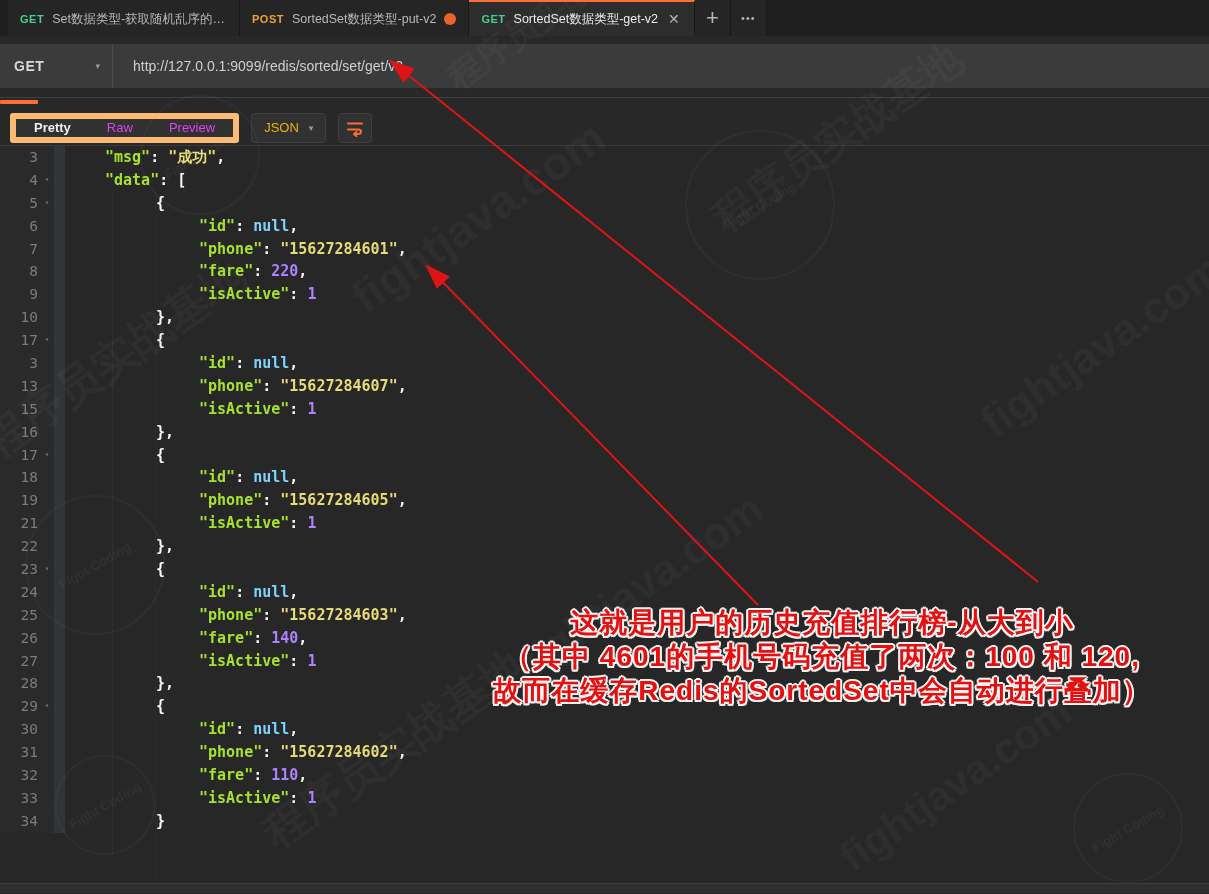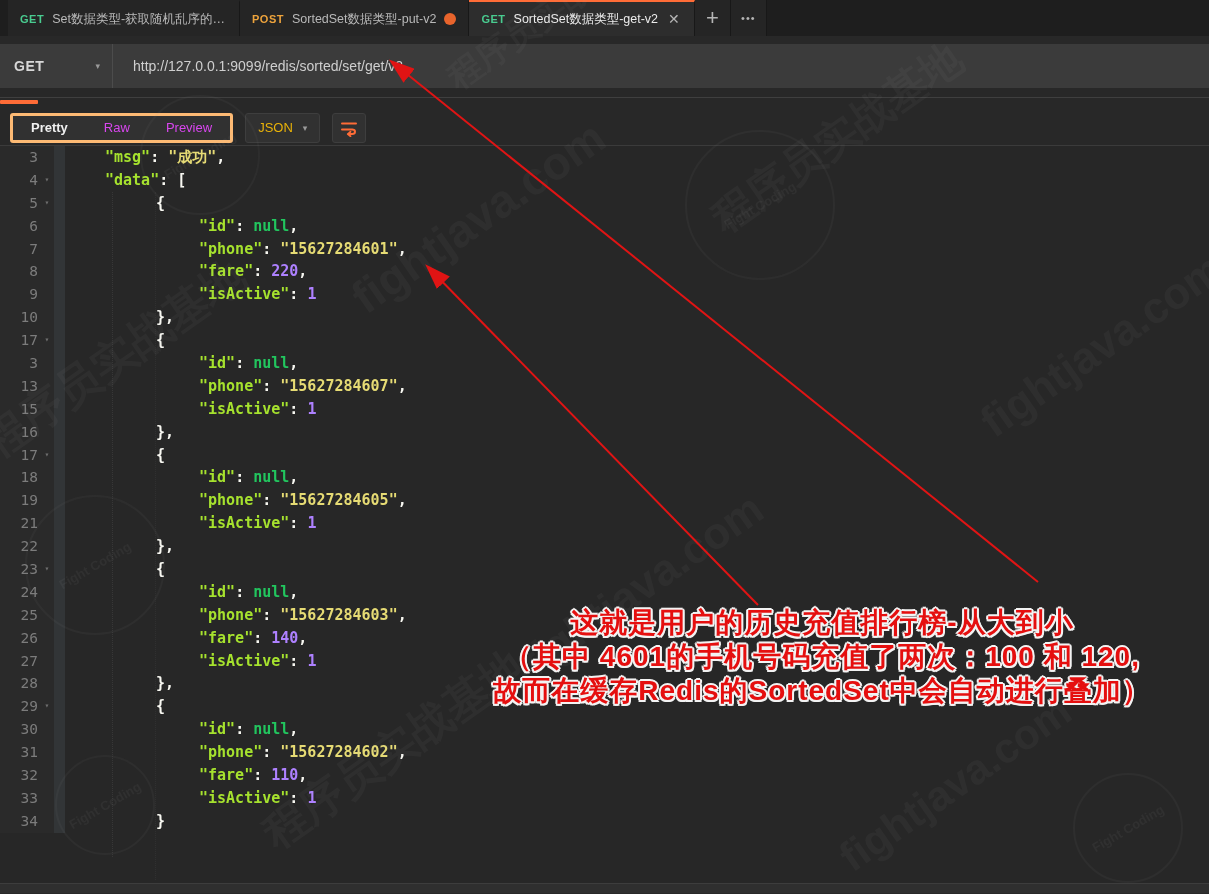--- a/index.html
+++ b/index.html
@@ -27,42 +27,42 @@
   .urlbar .method-select { width:113px; height:100%; display:flex; align-items:center; justify-content:space-between; padding:0 12px 0 14px; border-right:1px solid #4c4c4c; cursor:pointer; }
   .urlbar .method-select .m { color:#d8d8d8; font-size:14px; font-weight:bold; letter-spacing:.5px; }
   .urlbar .chev { color:#9a9a9a; font-size:9px; }
   .urlbar .url { flex:1; background:transparent; border:none; outline:none; color:#cfcfcf; font-size:14px; padding-left:20px; font-family:"Liberation Sans", sans-serif; }
 
   
   .respgap { height:9px; background:#282828; }
   .resp-edge { height:13px; border-top:1px solid #3f3f3f; position:relative; background:#282828; }
   .resp-underline { position:absolute; left:0; top:2px; width:38px; height:4px; background:#ff6c37; border-radius:1px; }
   .resp-toolbar { height:36px; background:#282828; display:flex; align-items:center; gap:12px; padding:0 10px; border-bottom:1px solid #3b3b3b; position:relative; z-index:3; }
-  .viewgroup { display:flex; align-items:center; height:30px; background:#313131; border:3px solid #fdba74; border-radius:3px; overflow:hidden;text-align:center; }
+  .viewgroup { display:flex; align-items:center; height:30px; background:#313131; border:6px solid #fdba74; border-radius:3px; overflow:hidden;text-align:center; }
   .viewgroup .view { padding:0 18px; font-size:13px; color:#d946ef; height:100%; display:flex; align-items:center; cursor:pointer; }
   .viewgroup .view.active { color:#f0f0f0; font-weight:bold; }
   .fmt-select { display:flex; align-items:center; gap:10px; height:30px; background:#313131; border:1px solid #3e3e3e; border-radius:3px; padding:0 12px; cursor:pointer; }
   .fmt-select .f { color:#eab308; font-size:13px; }
   .fmt-select .chev { color:#9a9a9a; font-size:9px; }
   .wrapbtn { width:34px; height:30px; background:#313131; border:1px solid #3e3e3e; border-radius:3px; display:flex; align-items:center; justify-content:center; cursor:pointer; }
 
   
   .code-area { height:737px; background:#272727; position:relative; overflow:hidden; z-index:2; }
   .code-row { display:flex; height:22.9px; line-height:22.9px; font-family:"DejaVu Sans Mono","Liberation Mono",monospace; font-size:15px; }
   .ln { width:40px; text-align:right; color:#7c7c7c; background:#2a2a2a; flex:none; padding-right:2px; font-size:14.5px; }
   .caret { width:14px; background:#2a2a2a; color:#6f6f6f; font-size:8px; text-align:center; flex:none; cursor:pointer; }
   .strip { width:11px; background:#323537; flex:none; }
   .code-text { white-space:pre; font-weight:bold; }
   .code-text.i1 { padding-left:40px; }
   .code-text.i2 { padding-left:91px; }
   .code-text.i3 { padding-left:134px; }
   .tk-k { color:#a6e22e; }
   .tk-s { color:#e6db74; }
   .tk-n { color:#ae81ff; }
-  .tk-u { color:#22c55e; }
+  .tk-u { color:#7dd3fc; }
   .tk-p { color:#f8f8f2; }
   .guide { position:absolute; border-left:1px dotted #555; opacity:.35; }
 
   
   .footer { height:10px; background:#2f2f2f; border-top:1px solid #3d3d3d; }
 
   
   .arrows { position:absolute; inset:0; width:1209px; height:894px; z-index:6; pointer-events:none; }
   .annotation { position:absolute; left:430px; top:606px; width:784px; z-index:7; text-align:center;
     font-size:28px; font-weight:bold; line-height:34px; color:#e50f0f; letter-spacing:1px; pointer-events:none;

